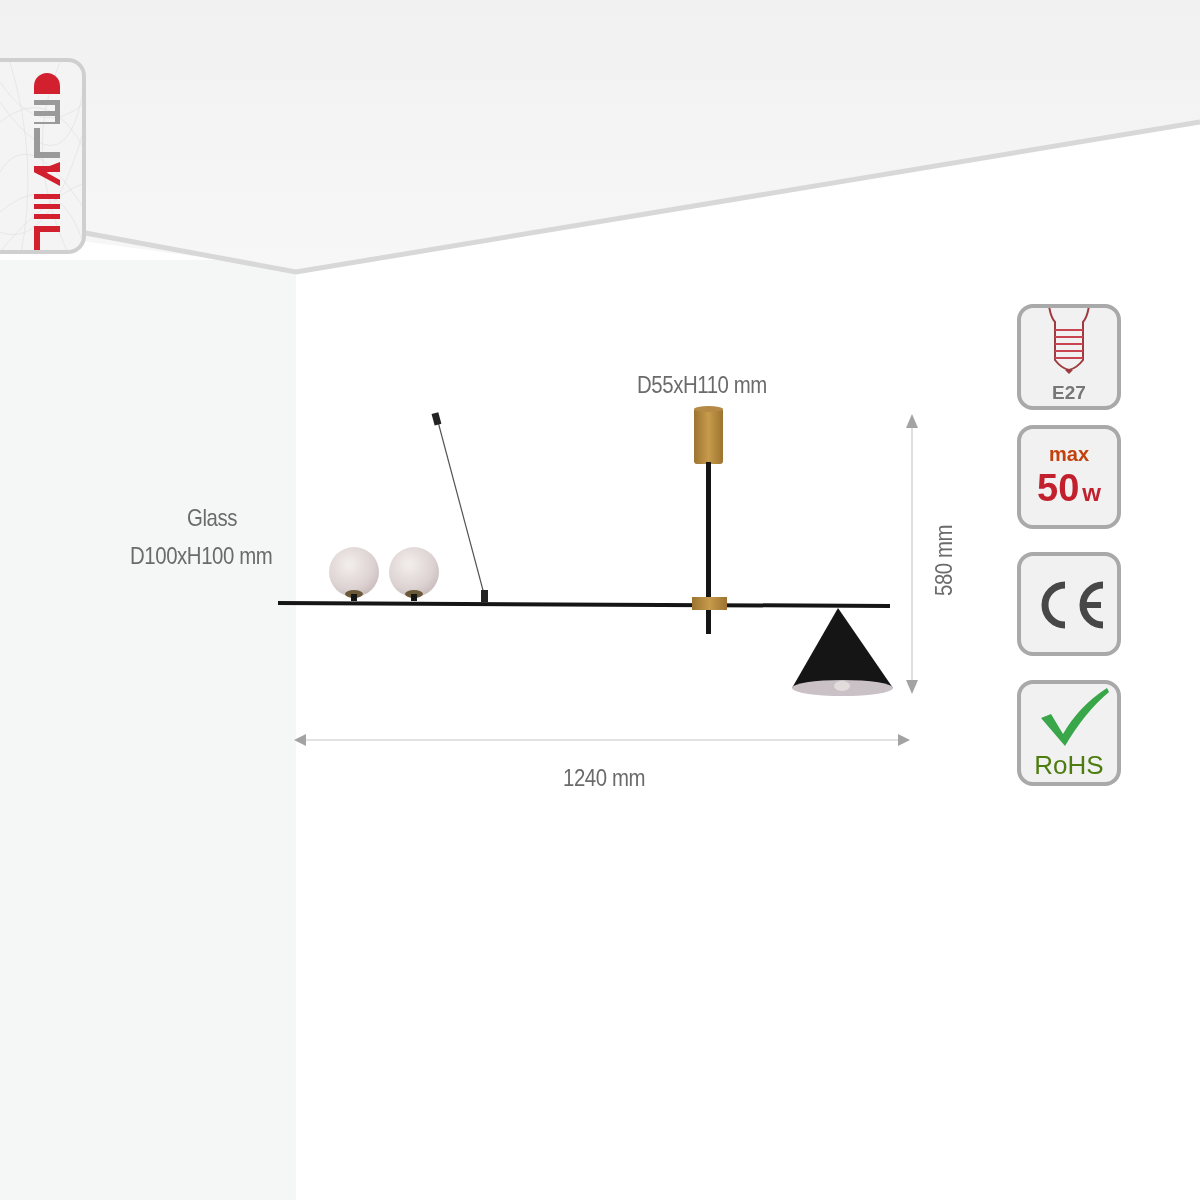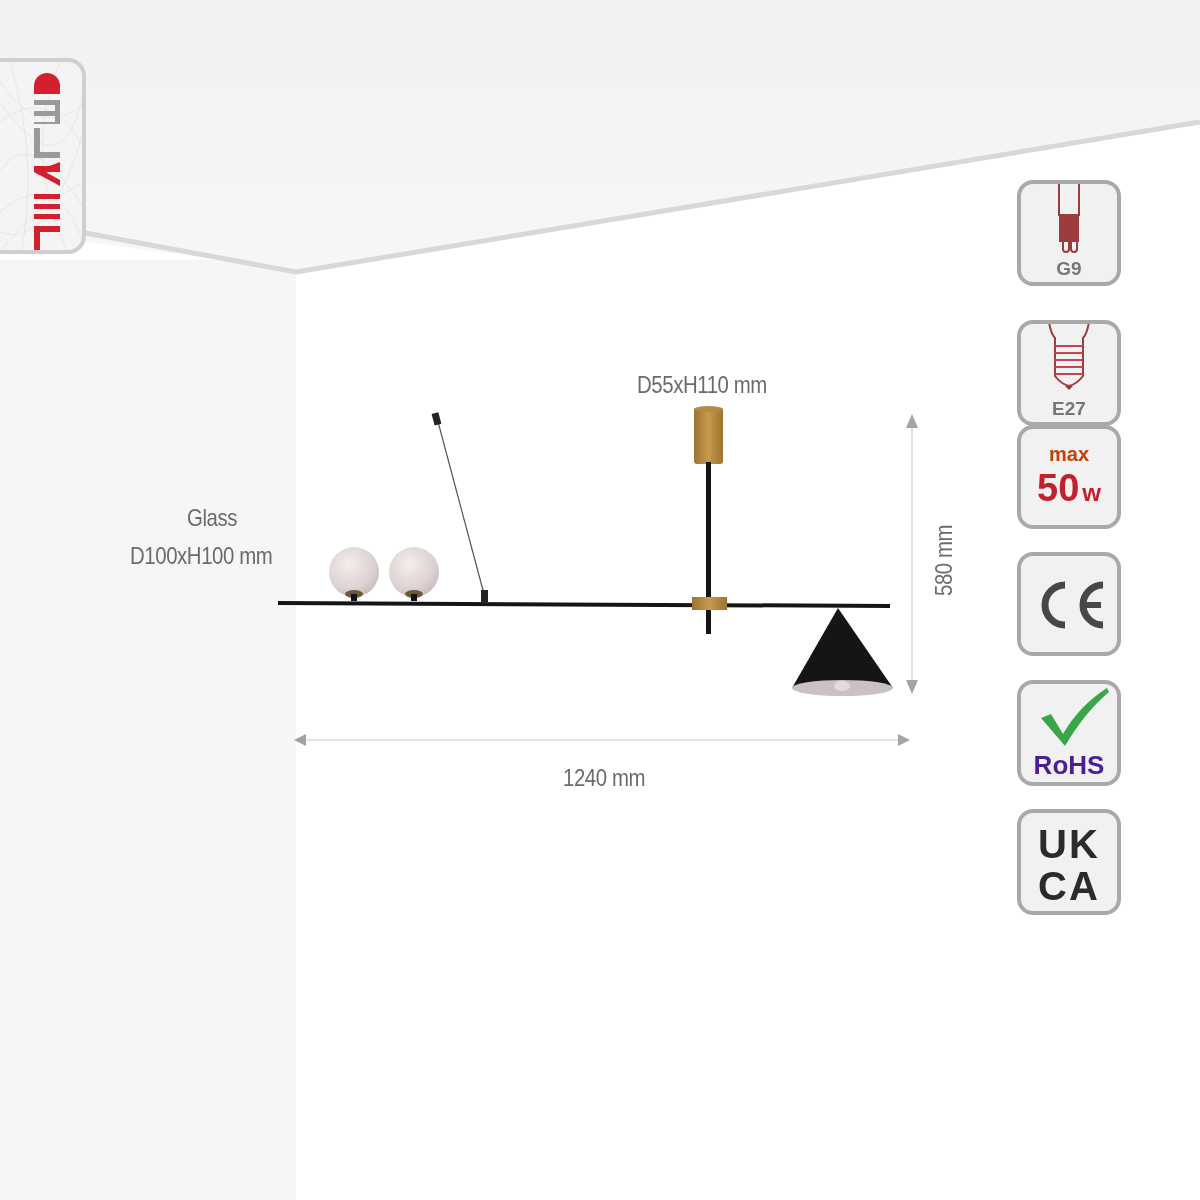--- a/index.html
+++ b/index.html
@@ -115,30 +115,22 @@
     <polygon points="306,734 306,746 294,740" fill="#a3a3a3"></polygon>
     <polygon points="898,734 898,746 910,740" fill="#a3a3a3"></polygon>
   </svg>
 
   <div class="label" style="left:187px;top:504px;">Glass</div>
   <div class="label" style="left:130px;top:542px;">D100xH100 mm</div>
   <div class="label" style="left:637px;top:371px;">D55xH110 mm</div>
   <div class="label" style="left:563px;top:764px;">1240 mm</div>
   <div class="label" style="left:930px;top:596px;transform:rotate(-90deg) scaleX(0.85);transform-origin:left top;">580 mm</div>
 
-  <div class="badge" style="top:180px;height:106px;">
-    <svg width="96" height="70" viewBox="0 0 96 70" style="position:absolute;left:0;top:0">
-      <path d="M38 -2 L38 32 M58 -2 L58 32" stroke="#9e3b3f" stroke-width="2" fill="none"></path>
-      <rect x="38" y="30" width="20" height="28" fill="#9e3b3f"></rect>
-      <path d="M42 58 L42 65 A3 3 0 0 0 48 65 L48 58 M50 58 L50 65 A3 3 0 0 0 56 65 L56 58" stroke="#9e3b3f" stroke-width="2" fill="none"></path>
-    </svg>
-    <div class="badge-text" style="top:74px;font-size:19px;">G9</div>
-  </div>
 
-  <div class="badge" style="top:320px;height:106px;">
+  <div class="badge" style="top:304px;height:106px;">
     <svg width="96" height="70" viewBox="0 0 96 70" style="position:absolute;left:0;top:0">
       <path d="M28 -2 Q30 10 34 14 L34 52 Q40 60 48 62 Q56 60 62 52 L62 14 Q66 10 68 -2" stroke="#9e3b3f" stroke-width="2" fill="none"></path>
       <g stroke="#c84451" stroke-width="2">
         <line x1="34" y1="22" x2="62" y2="22"></line>
           <line x1="34" y1="29" x2="62" y2="29"></line>
         <line x1="34" y1="36" x2="62" y2="36"></line>
           <line x1="34" y1="43" x2="62" y2="43"></line>
         <line x1="34" y1="50" x2="62" y2="50"></line>
       </g>
       <polygon points="44,62 52,62 48,66" fill="#9e3b3f"></polygon>
@@ -158,21 +150,17 @@
       <path d="M44 29 A20 20 0 0 0 44 69" stroke="#474747" stroke-width="7" fill="none"></path>
       <path d="M82 29 A20 20 0 0 0 82 69" stroke="#474747" stroke-width="7" fill="none"></path>
       <line x1="64" y1="49" x2="80" y2="49" stroke="#474747" stroke-width="6"></line>
     </svg>
   </div>
 
   <div class="badge" style="top:680px;height:106px;">
     <svg width="96" height="70" viewBox="0 0 96 70" style="position:absolute;left:0;top:0">
       <path d="M20 34 L30 30 L42 50 Q58 22 86 4 L88 8 Q64 28 44 62 Z" fill="#3aa64a"></path>
     </svg>
-    <div class="badge-text" style="top:66px;font-size:26px;font-weight:bold;color:#4c1d95;">RoHS</div>
+    <div class="badge-text" style="top:66px;font-size:26px;font-weight:normal;color:#4d7c0f;">RoHS</div>
   </div>
 
-  <div class="badge" style="top:809px;height:106px;">
-    <div class="badge-text" style="top:10px;font-size:40px;color:#2b2b2b;letter-spacing:2px;line-height:42px;">UK</div>
-    <div class="badge-text" style="top:52px;font-size:40px;color:#2b2b2b;letter-spacing:2px;line-height:42px;">CA</div>
-  </div>
 
 </div>
 
 </body></html>

